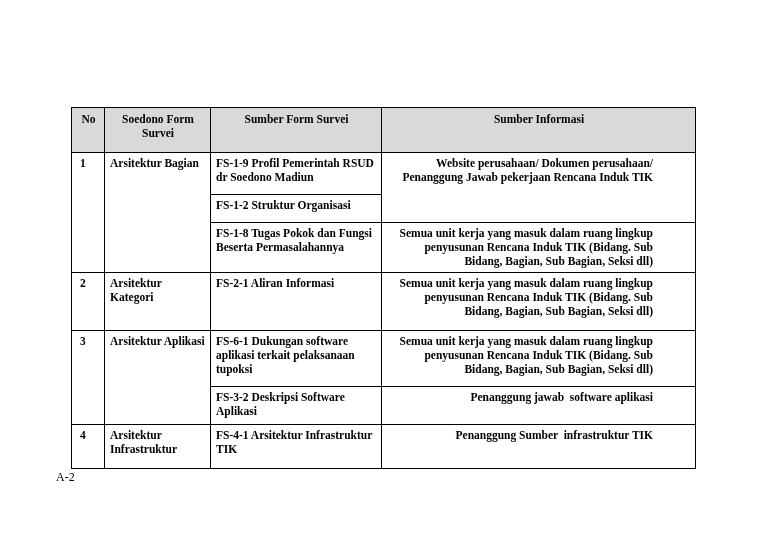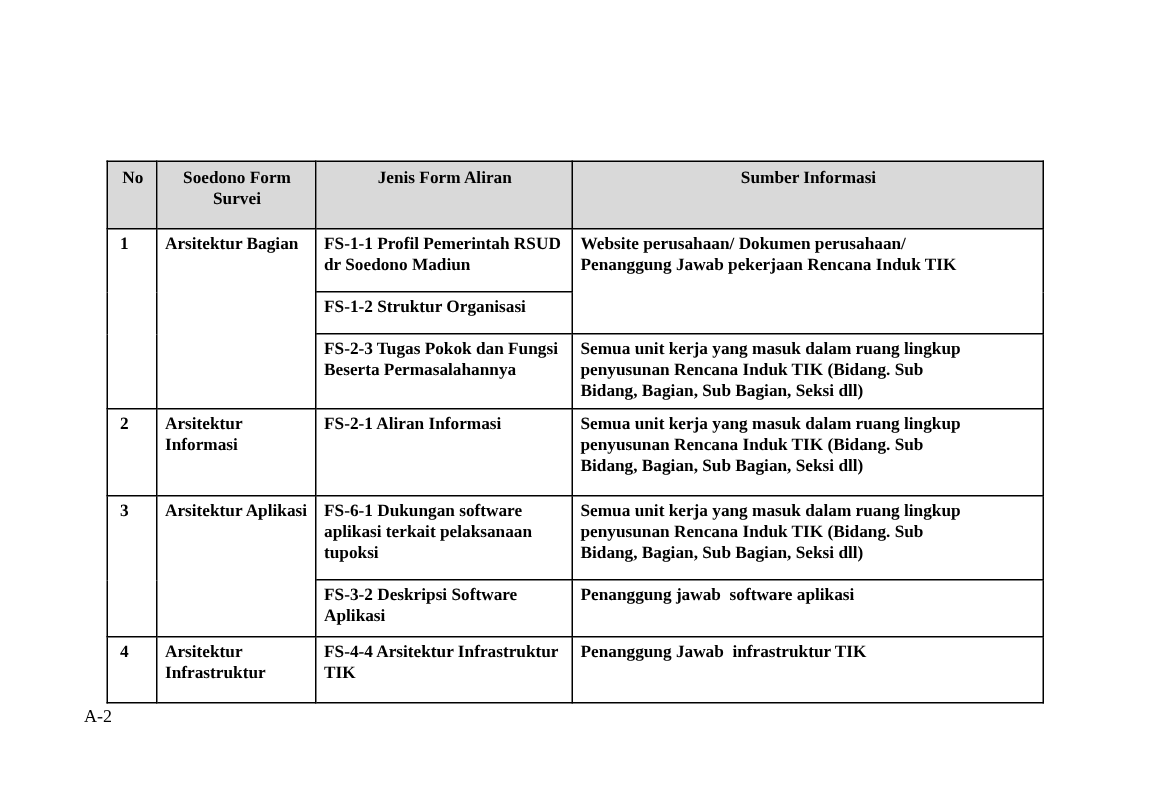--- a/index.html
+++ b/index.html
@@ -38,20 +38,21 @@
     background: #d9d9d9;
     text-align: center;
     padding-top: 4px;
   }
   .survey-table td.no-cell {
     padding-left: 8px;
   }
   .survey-table td.sumber-cell {
     padding-right: 42px;
     white-space: pre-wrap;
+    text-align: right;
   }
   tr.h-header  { height: 45px; margin-top: 32px; }
   tr.r1a       { height: 42px; }
   tr.r1b       { height: 28px; }
   tr.r1c       { height: 50px; }
   tr.r2        { height: 58px; }
   tr.r3a       { height: 56px; }
   tr.r3b       { height: 38px; font-family: Liberation Serif, serif; }
   tr.r4        { height: 44px; }
   .page-number {
@@ -71,62 +72,62 @@
     <colgroup>
       <col style="width:33px">
       <col style="width:106px">
       <col style="width:171px">
       <col style="width:314px">
     </colgroup>
     <thead>
       <tr class="h-header">
         <th>No</th>
         <th>Soedono Form Survei</th>
-        <th>Jenis Form Aliran</th>
+        <th>Sumber Form Survei</th>
         <th>Sumber Informasi</th>
       </tr>
     </thead>
     <tbody>
 
       <tr class="r1a">
         <td class="no-cell" rowspan="3">1</td>
         <td rowspan="3">Arsitektur Bagian</td>
-        <td>FS-1-1 Profil Pemerintah RSUD dr Soedono Madiun</td>
+        <td>FS-1-9 Profil Pemerintah RSUD dr Soedono Madiun</td>
         <td class="sumber-cell" rowspan="2">Website perusahaan/ Dokumen perusahaan/ Penanggung Jawab pekerjaan Rencana Induk TIK</td>
       </tr>
       <tr class="r1b">
         <td>FS-1-2 Struktur Organisasi</td>
       </tr>
       <tr class="r1c">
-        <td>FS-2-3 Tugas Pokok dan Fungsi Beserta Permasalahannya</td>
+        <td>FS-1-8 Tugas Pokok dan Fungsi Beserta Permasalahannya</td>
         <td class="sumber-cell">Semua unit kerja yang masuk dalam ruang lingkup penyusunan Rencana Induk TIK (Bidang. Sub Bidang, Bagian, Sub Bagian, Seksi dll)</td>
       </tr>
 
       <tr class="r2">
         <td class="no-cell">2</td>
-        <td>Arsitektur Informasi</td>
+        <td>Arsitektur Kategori</td>
         <td>FS-2-1 Aliran Informasi</td>
         <td class="sumber-cell">Semua unit kerja yang masuk dalam ruang lingkup penyusunan Rencana Induk TIK (Bidang. Sub Bidang, Bagian, Sub Bagian, Seksi dll)</td>
       </tr>
 
       <tr class="r3a">
         <td class="no-cell" rowspan="2">3</td>
         <td rowspan="2">Arsitektur Aplikasi</td>
         <td>FS-6-1 Dukungan software aplikasi terkait pelaksanaan tupoksi</td>
         <td class="sumber-cell">Semua unit kerja yang masuk dalam ruang lingkup penyusunan Rencana Induk TIK (Bidang. Sub Bidang, Bagian, Sub Bagian, Seksi dll)</td>
       </tr>
       <tr class="r3b">
         <td>FS-3-2 Deskripsi Software Aplikasi</td>
         <td class="sumber-cell">Penanggung jawab  software aplikasi</td>
       </tr>
 
       <tr class="r4">
         <td class="no-cell">4</td>
         <td>Arsitektur Infrastruktur</td>
-        <td>FS-4-4 Arsitektur Infrastruktur TIK</td>
-        <td class="sumber-cell">Penanggung Jawab  infrastruktur TIK</td>
+        <td>FS-4-1 Arsitektur Infrastruktur TIK</td>
+        <td class="sumber-cell">Penanggung Sumber  infrastruktur TIK</td>
       </tr>
     </tbody>
   </table>
 
   <div class="page-number">A-2</div>
 
 </div>
 
 </body></html>

